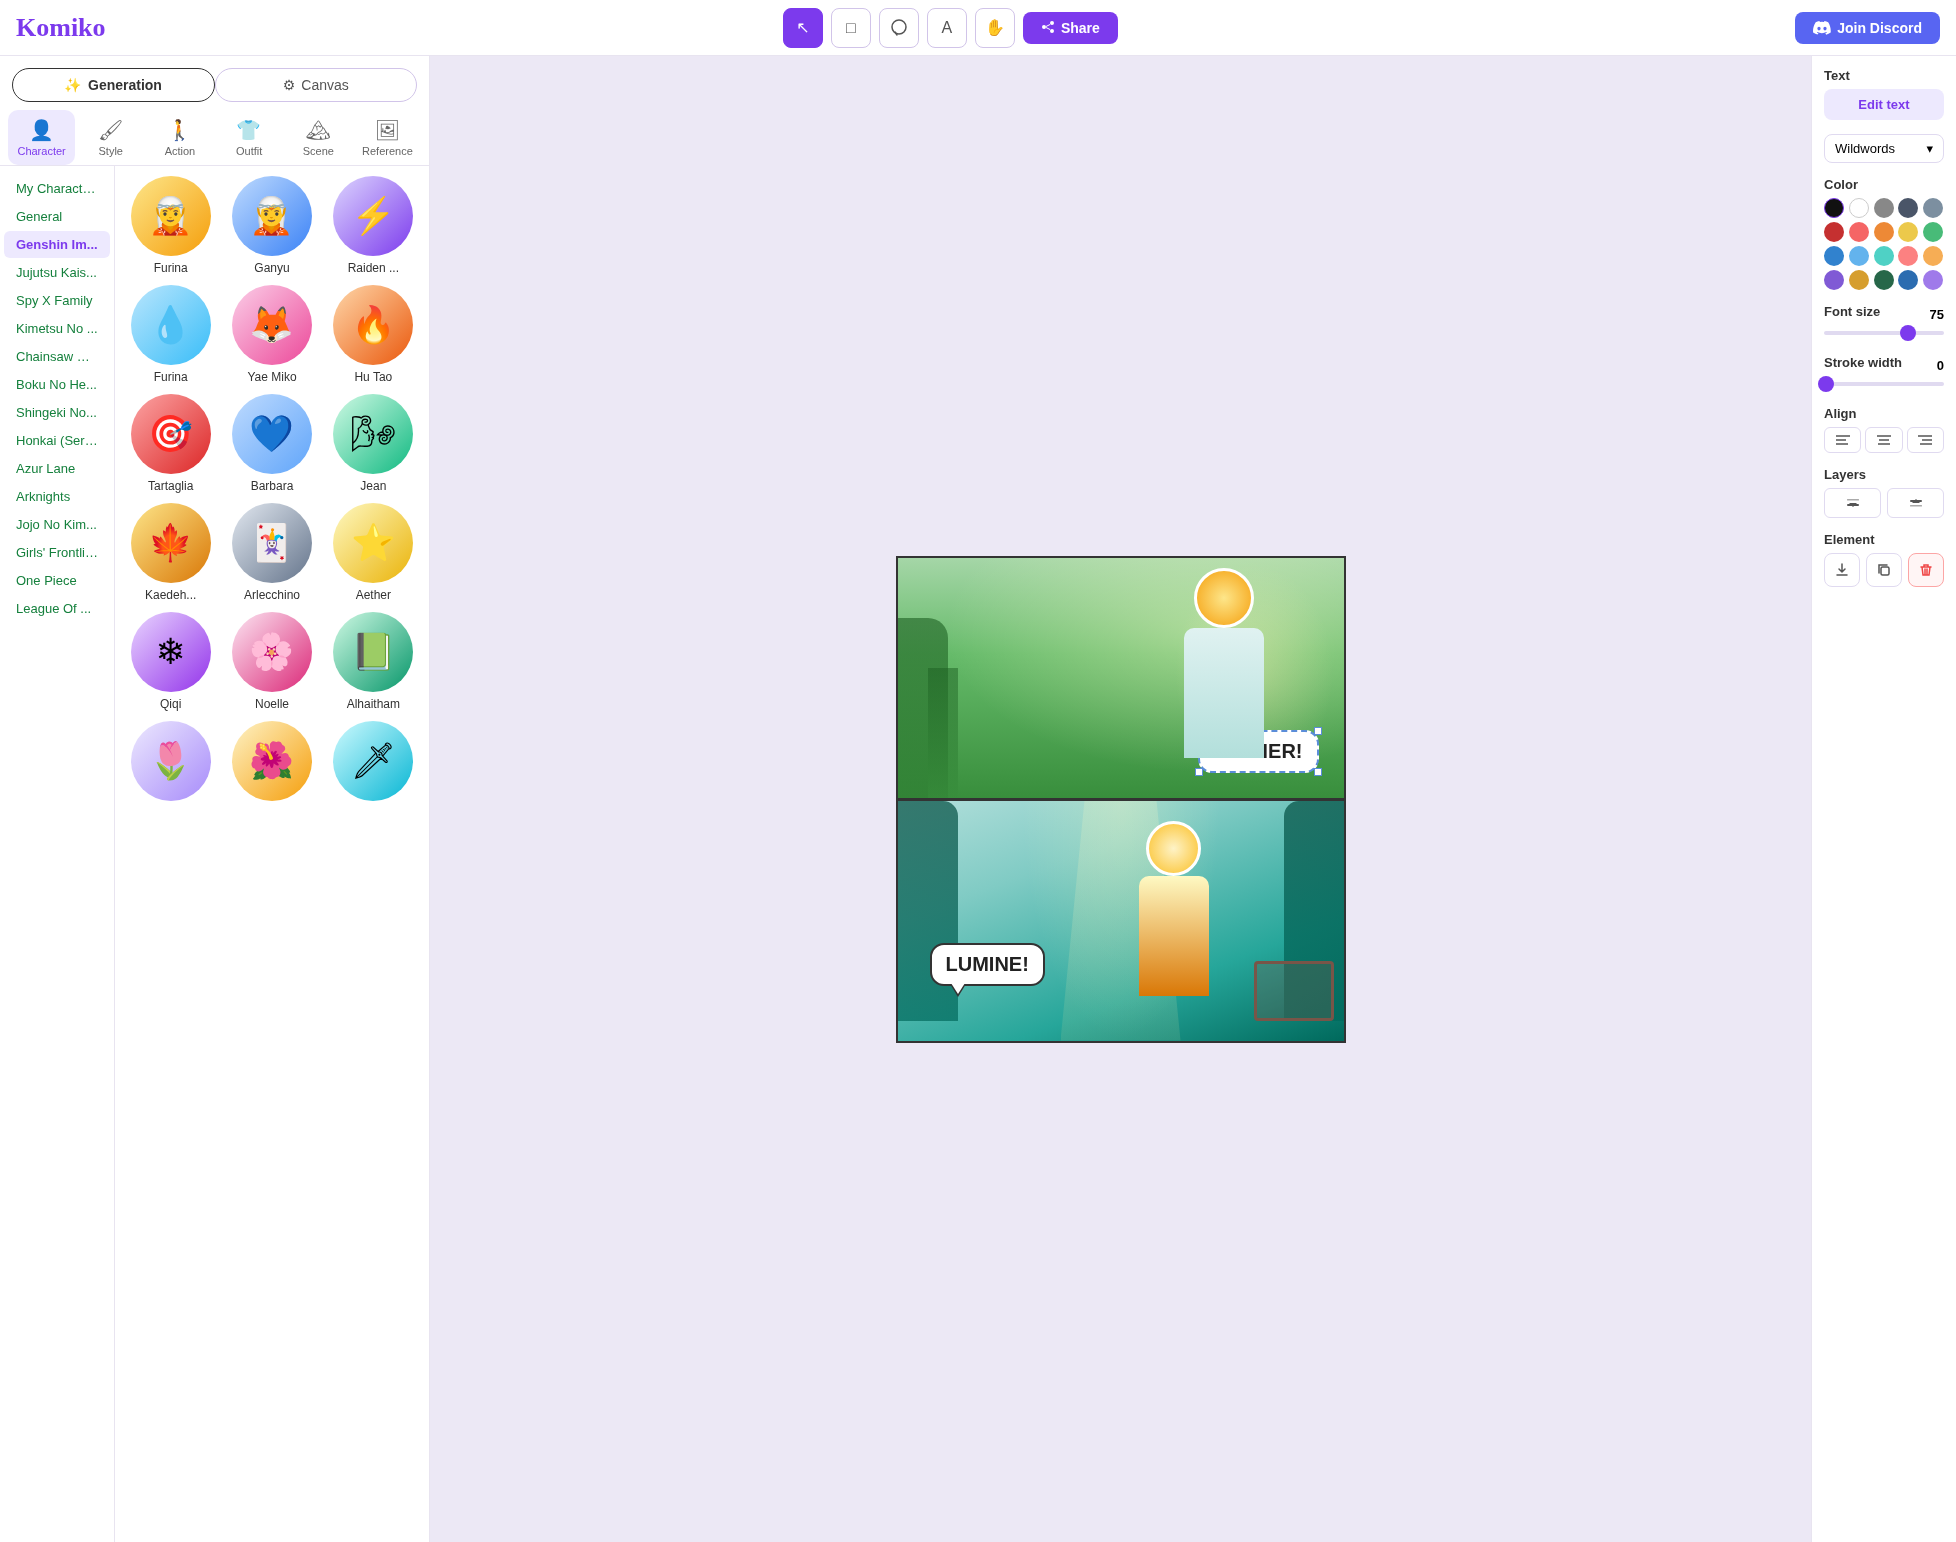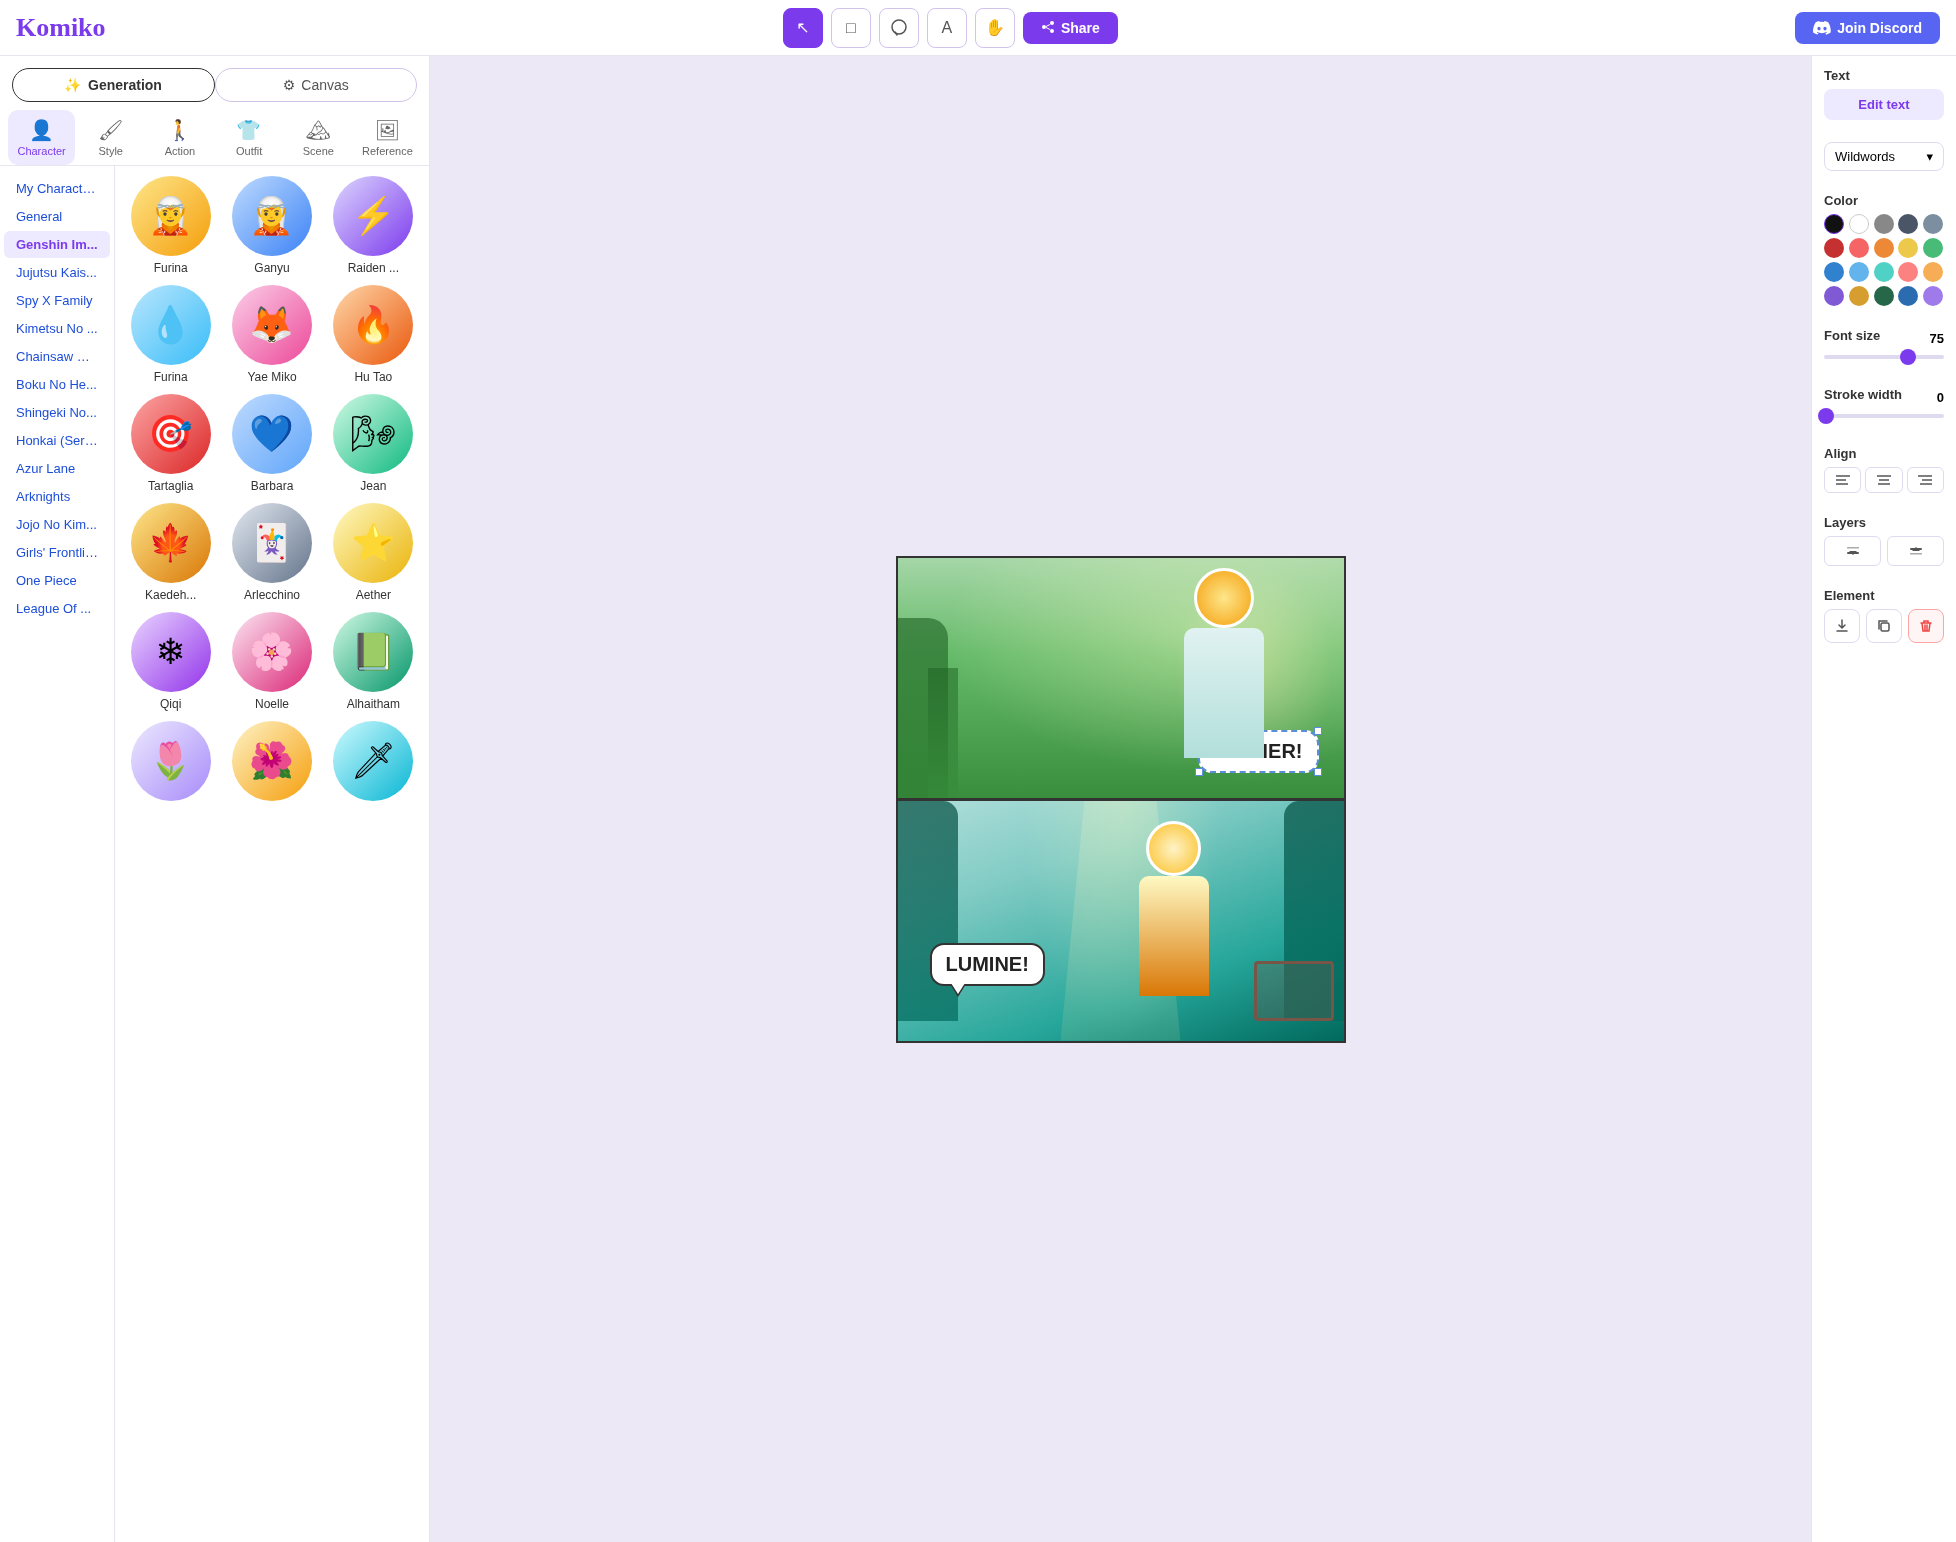--- a/index.html
+++ b/index.html
@@ -34,34 +34,34 @@
 
     
     .category-tabs { display: flex; padding: 8px 8px 0; border-bottom: 1px solid #e8e4f0; gap: 2px; }
     .cat-tab { flex: 1; display: flex; flex-direction: column; align-items: center; gap: 3px; padding: 8px 4px; border-radius: 10px; cursor: pointer; font-size: 11px; color: #666; border: none; background: none; }
     .cat-tab.active { background: #ede9fe; color: #7c3aed; }
     .cat-tab .cat-icon { font-size: 20px; }
 
     
     .character-list-area { display: flex; flex: 1; overflow: hidden; }
     .series-list { width: 115px; flex-shrink: 0; overflow-y: auto; border-right: 1px solid #e8e4f0; padding: 8px 0; }
-    .series-item { padding: 6px 12px; font-size: 13px; color: #1d4ed8; cursor: pointer; border-radius: 6px; margin: 1px 4px; white-space: nowrap; overflow: hidden; text-overflow: ellipsis; }
+    .series-item { padding: 6px 12px; font-size: 13px; color: #15803d; cursor: pointer; border-radius: 6px; margin: 1px 4px; white-space: nowrap; overflow: hidden; text-overflow: ellipsis; }
     .series-item.active { background: #ede9fe; color: #7c3aed; font-weight: 600; }
     .character-grid { flex: 1; overflow-y: auto; padding: 10px; display: grid; grid-template-columns: repeat(3, 1fr); gap: 10px; align-content: start; }
     .char-item { display: flex; flex-direction: column; align-items: center; gap: 5px; cursor: pointer; }
     .char-avatar { width: 80px; height: 80px; border-radius: 50%; overflow: hidden; background: #e8e4f0; display: flex; align-items: center; justify-content: center; }
     .char-name { font-size: 12px; color: #333; text-align: center; }
 
     
     .canvas-area { flex: 1; display: flex; align-items: center; justify-content: center; padding: 20px; background: #ece8f5; overflow: hidden; }
     .comic-canvas { display: flex; flex-direction: column; gap: 0; width: 450px; max-height: 100%; background: white; border: 2px solid #333; }
     .panel { position: relative; overflow: hidden; }
 
     
-    .right-panel { width: 145px; background: white; border-left: 1px solid #e8e4f0; padding: 12px; display: flex; flex-direction: column; gap: 22px; overflow-y: auto; flex-shrink: 0; }
+    .right-panel { width: 145px; background: white; border-left: 1px solid #e8e4f0; padding: 12px; display: flex; flex-direction: column; gap: 14px; overflow-y: auto; flex-shrink: 0; }
     .panel-section-title { font-size: 13px; font-weight: 600; color: #333; margin-bottom: 6px; }
     .edit-text-btn { background: #ede9fe; color: #7c3aed; border: none; border-radius: 8px; padding: 8px; font-size: 13px; font-weight: 600; cursor: pointer; width: 100%; }
     .font-selector { display: flex; align-items: flex-start; justify-content: space-between; border: 1.5px solid #e0daf0; border-radius: 8px; padding: 6px 10px; font-size: 13px; cursor: pointer; }
     .color-grid { display: grid; grid-template-columns: repeat(5, 1fr); gap: 4px; }
     .color-swatch { width: 20px; height: 20px; border-radius: 50%; cursor: pointer; border: 1.5px solid transparent; }
     .color-swatch.selected { border-color: #7c3aed; }
     .font-size-row { display: flex; align-items: center; justify-content: space-between; }
     .font-size-val { font-size: 13px; font-weight: 600; }
     .slider-track { width: 100%; height: 4px; background: #e0daf0; border-radius: 2px; position: relative; margin: 6px 0; }
     .slider-thumb { width: 16px; height: 16px; background: #7c3aed; border-radius: 50%; position: absolute; top: -6px; left: 70%; transform: translateX(-50%); cursor: pointer; }

